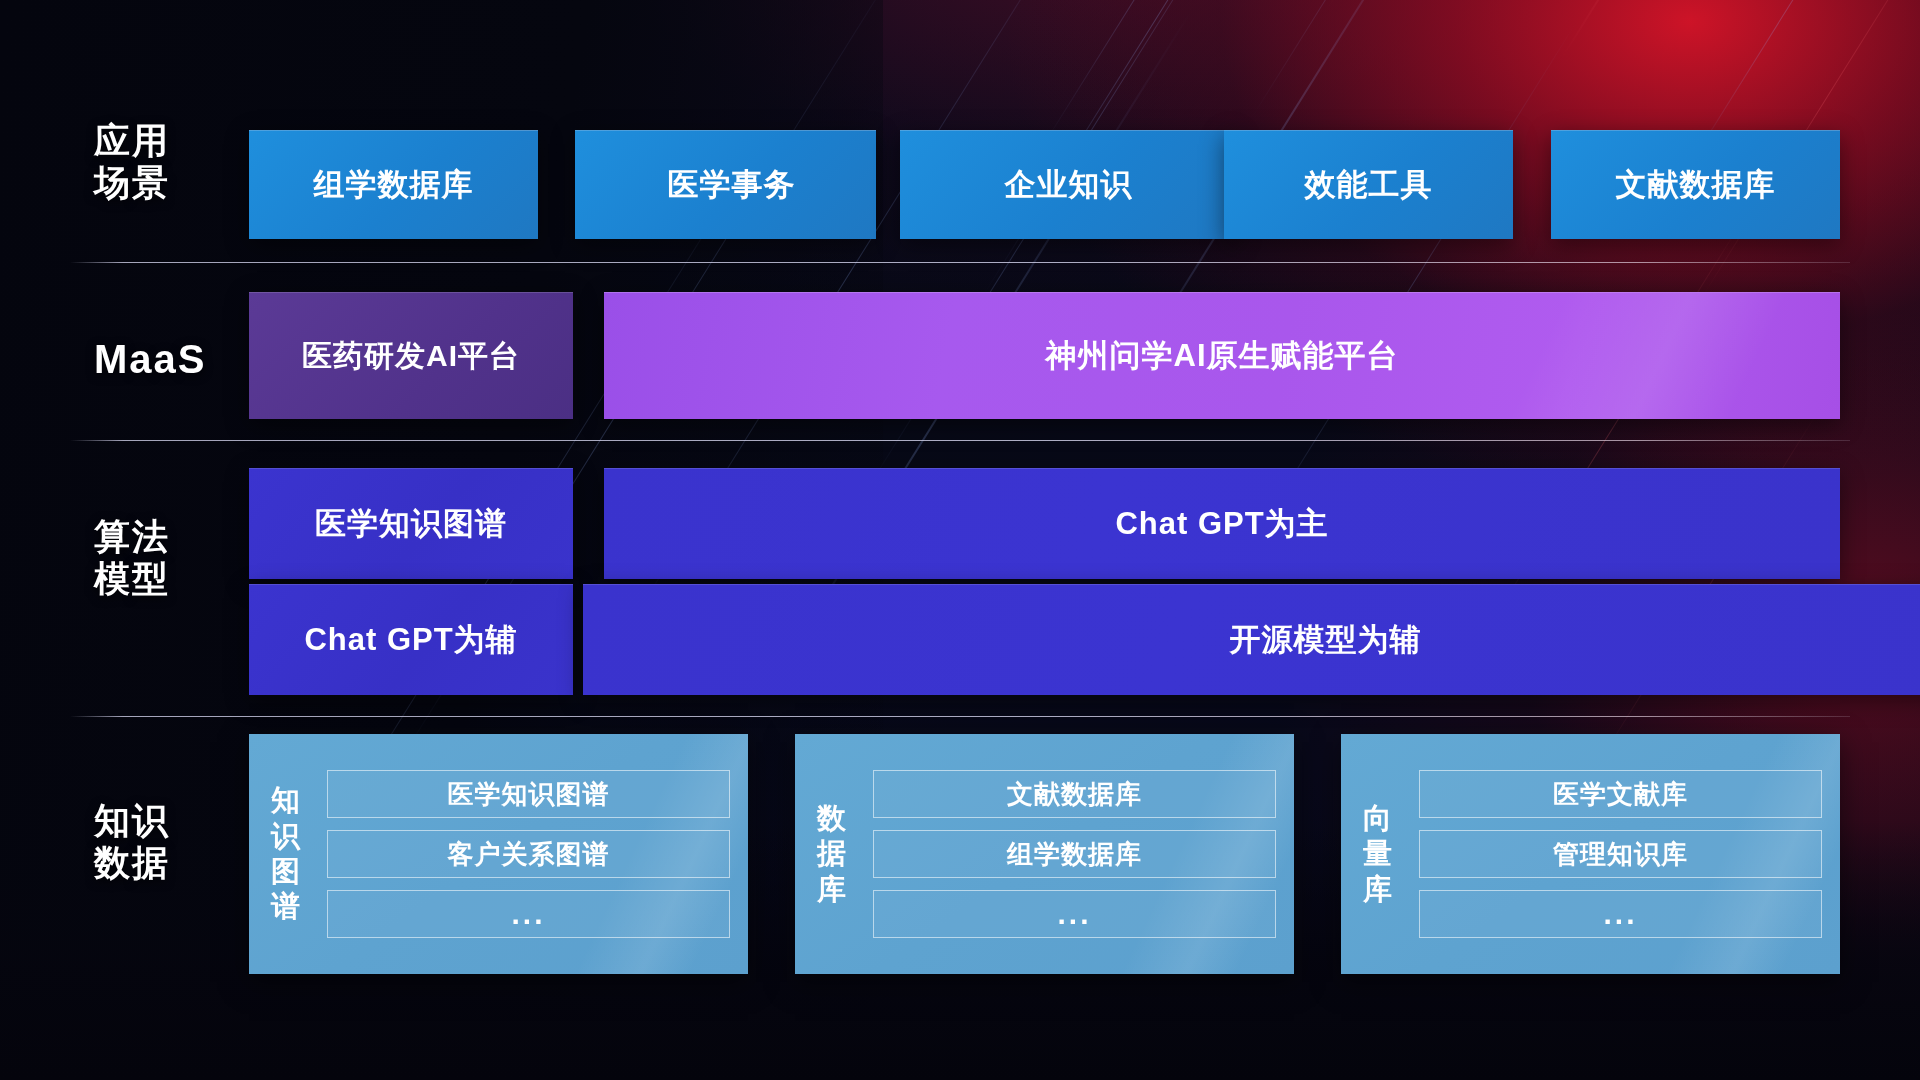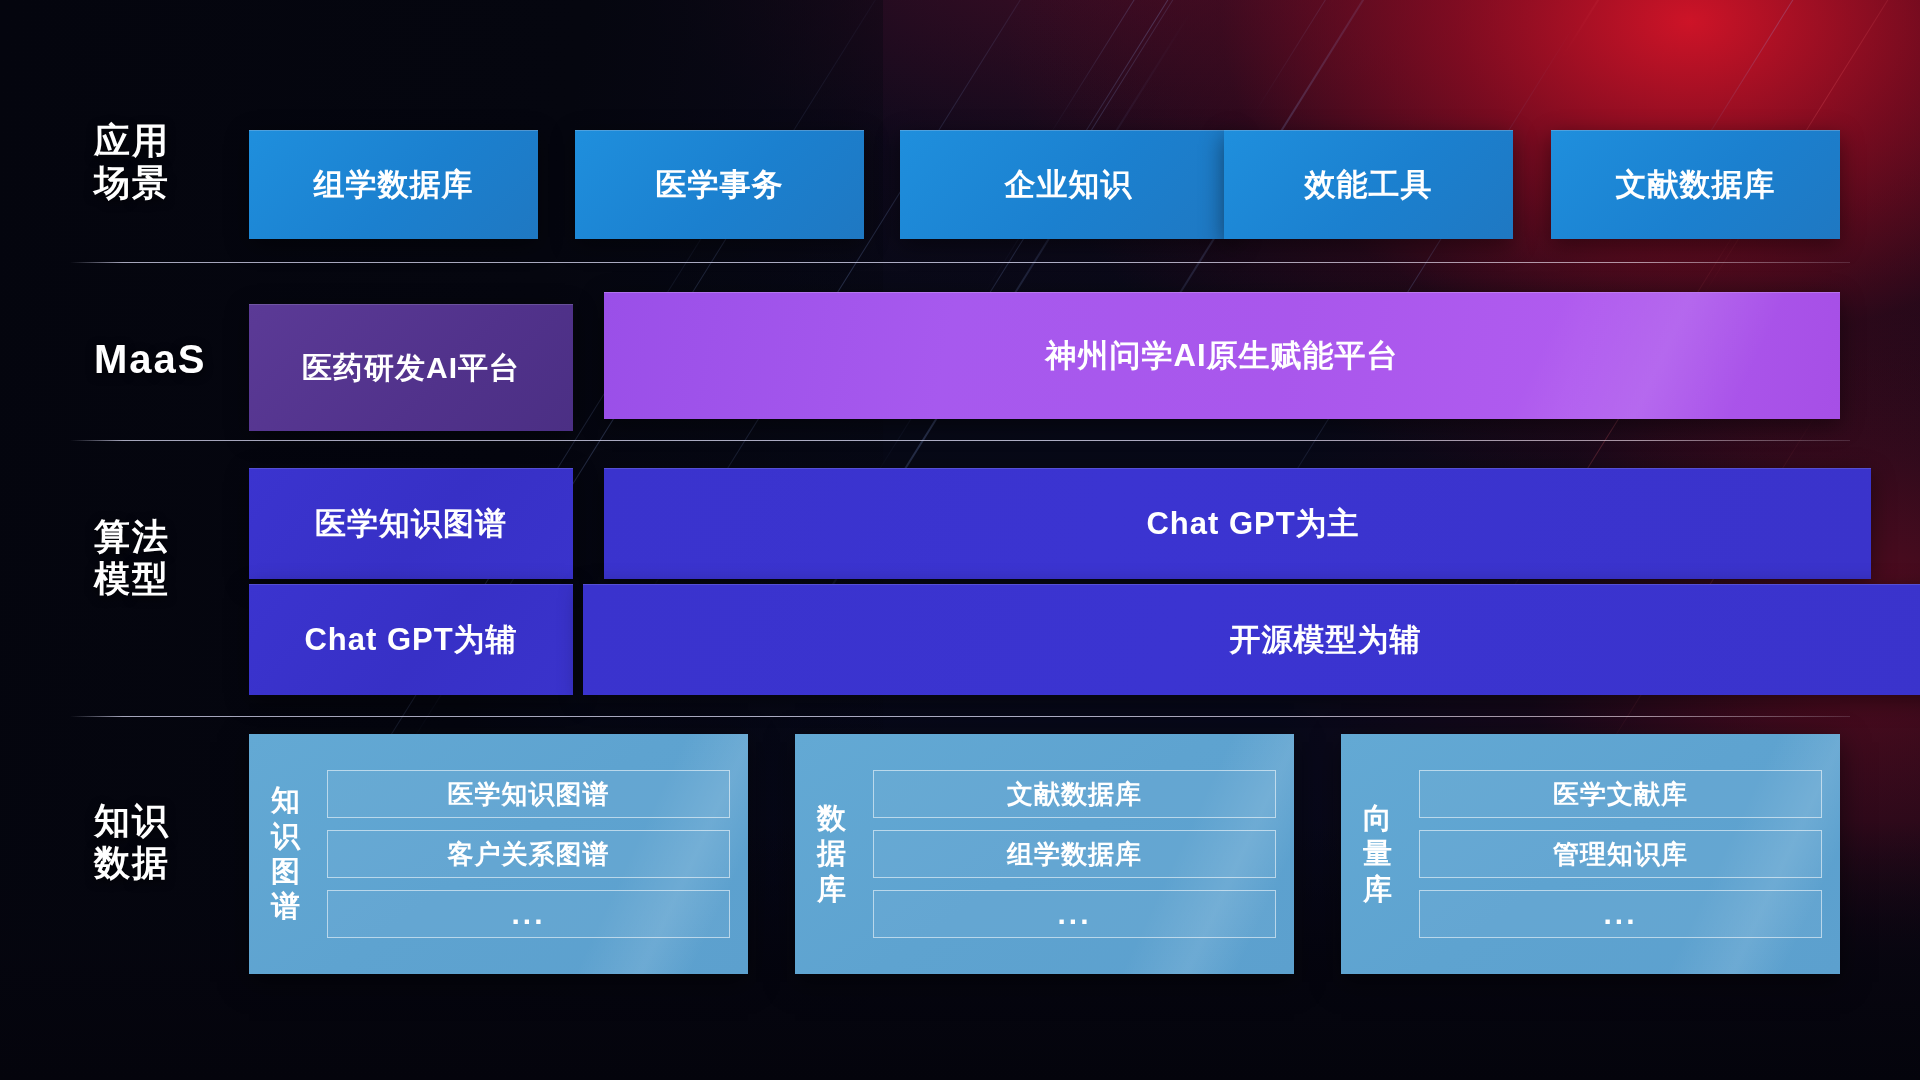--- a/index.html
+++ b/index.html
@@ -106,62 +106,62 @@
 
   <div class="row">
     <div class="row-label" id="lbl-app" style="left:94px;top:120px;width:170px;font-size:36px;">
         <div>应用</div>
         <div>场景</div>
       </div>
 
     <div class="tile tile-app" style="left:249px;top:130px;width:289px;height:108px;">
       <span>组学数据库</span>
     </div>
-    <div class="tile tile-app" style="left:575px;top:130px;width:289px;height:108px;">
+    <div class="tile tile-app" style="left:575px;top:130px;width:289px;height:108px;padding-left:12px;">
       <span>医学事务</span>
     </div>
     <div class="tile tile-app" style="left:900px;top:130px;width:337px;height:108px;">
       <span>企业知识</span>
     </div>
     <div class="tile tile-app" style="left:1224px;top:130px;width:289px;height:108px;">
       <span>效能工具</span>
     </div>
     <div class="tile tile-app" style="left:1551px;top:130px;width:289px;height:108px;">
       <span>文献数据库</span>
     </div>
   </div>
 
   <div class="divider" style="left:70px;top:262px;width:1780px;"></div>
 
   <div class="row">
     <div class="row-label" id="lbl-maas" style="left:94px;top:336px;width:190px;font-size:40px;">
         <div>MaaS</div>
       </div>
 
-    <div class="tile tile-maas-left" style="left:249px;top:304px;width:324px;height:126px;">
+    <div class="tile tile-maas-left" style="left:249px;top:292px;width:324px;height:126px;">
       <span>医药研发AI平台</span>
     </div>
     <div class="tile tile-maas-right" style="left:604px;top:292px;width:1236px;height:126px;">
       <div class="sheen"></div>
       <span>神州问学AI原生赋能平台</span>
     </div>
   </div>
 
   <div class="divider" style="left:70px;top:440px;width:1780px;"></div>
 
   <div class="row">
     <div class="row-label" id="lbl-algo" style="left:94px;top:516px;width:170px;font-size:36px;">
         <div>算法</div>
         <div>模型</div>
       </div>
 
     <div class="tile tile-algo" style="left:249px;top:468px;width:324px;height:110px;">
       <span>医学知识图谱</span>
     </div>
-    <div class="tile tile-algo-wide" style="left:604px;top:468px;width:1236px;height:110px;padding-left:31px;">
+    <div class="tile tile-algo-wide" style="left:604px;top:468px;width:1236px;height:110px;">
       <span>Chat GPT为主</span>
     </div>
 
     <div class="tile tile-algo" style="left:249px;top:584px;width:324px;height:110px;">
       <span>Chat GPT为辅</span>
     </div>
     <div class="tile tile-algo-wide" style="left:583px;top:584px;width:1485px;height:110px;">
       <span>开源模型为辅</span>
     </div>
   </div>

